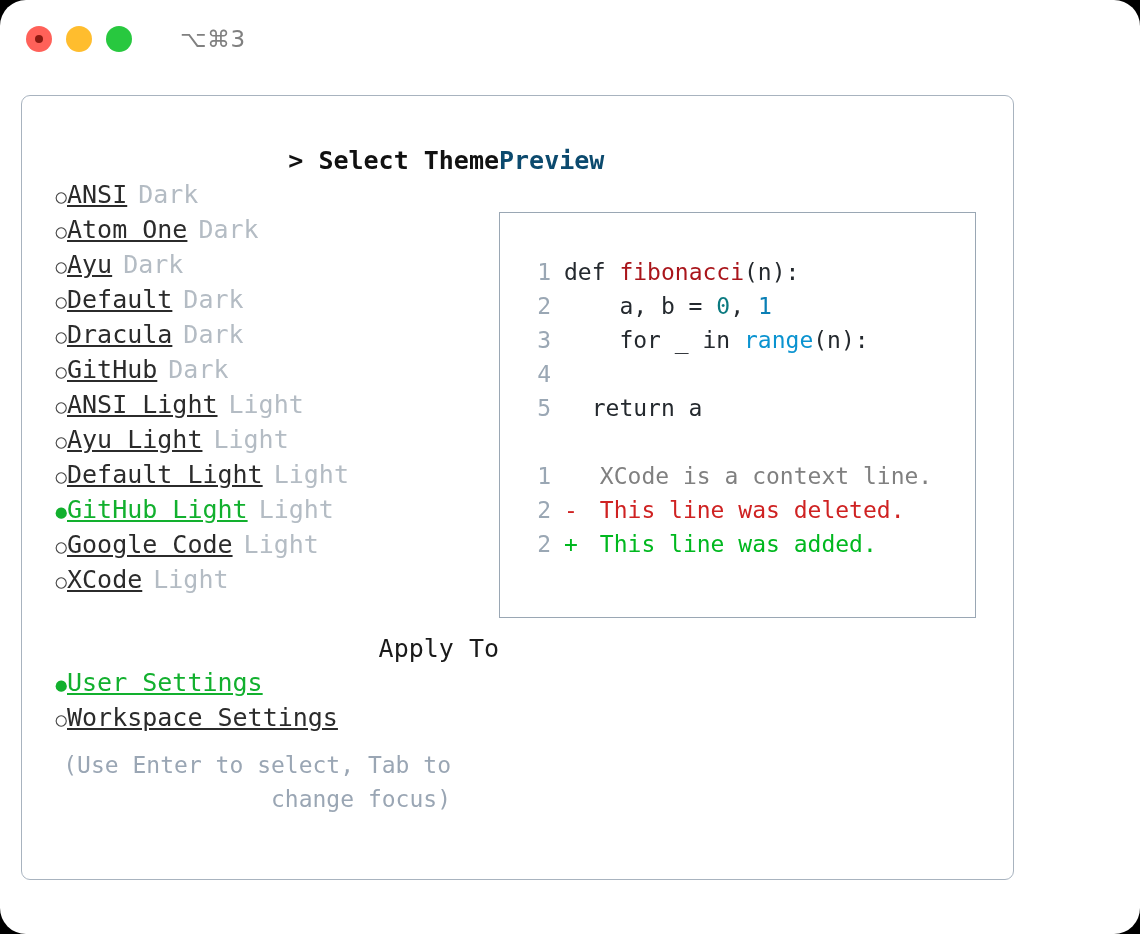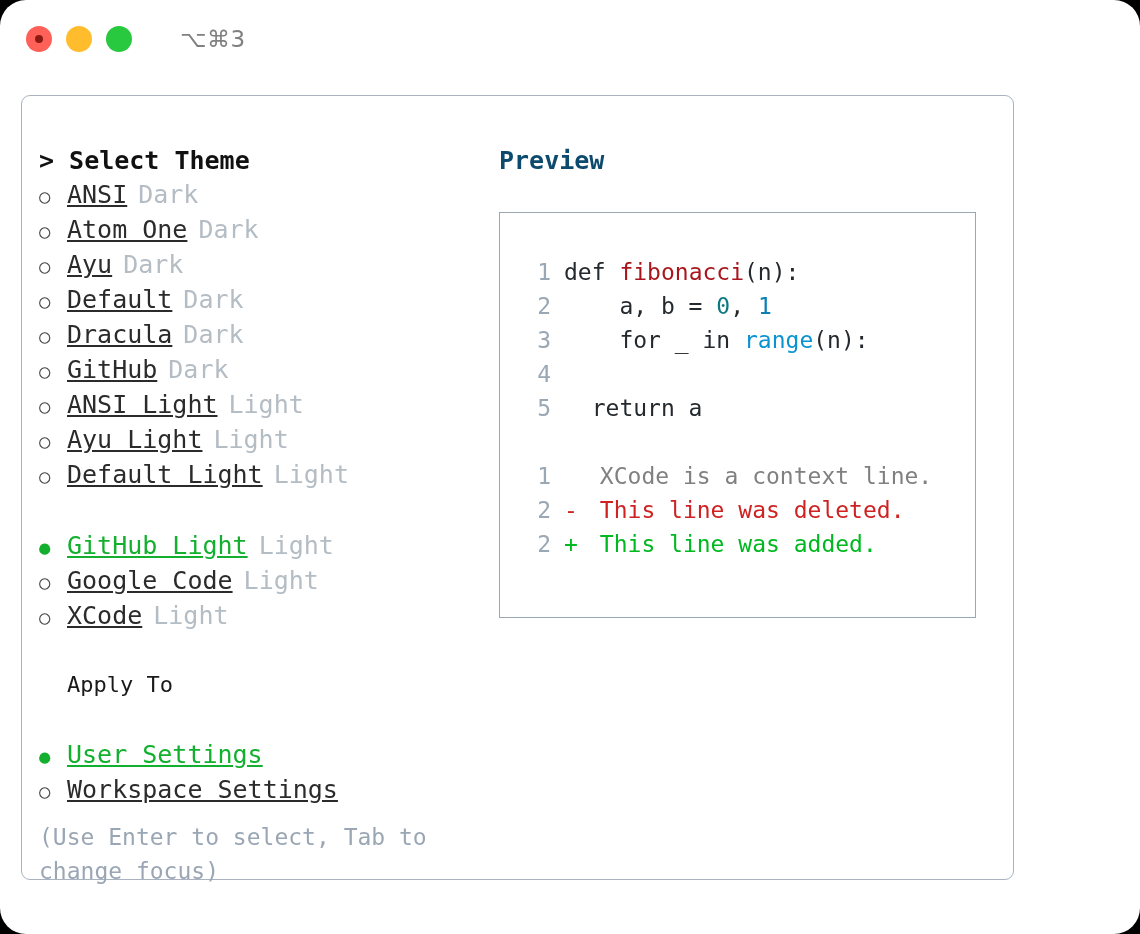--- a/index.html
+++ b/index.html
@@ -72,33 +72,33 @@
     border: 1.5px solid #a8b3bf;
     border-radius: 9px;
     box-sizing: border-box;
     background: #ffffff;
   }
 
   .columns {
     display: flex;
     padding: 48px 0 0 17px;
   }
-  .col-left  { width: 460px; flex: none; }
+  .col-left  { width: 460px; flex: none; text-align: right; }
   .col-right { flex: 1; }
 
   
   .section-header {
     font-size: 25px;
     line-height: 34px;
     color: #111111;
     font-weight: bold;
     white-space: pre;
   }
   .section-header-plain {
-    font-size: 22px;
+    font-size: 25px;
     line-height: 34px;
     color: #1a1a1a;
     white-space: pre;
     padding-left: 28px;
   }
 
   .opt-row {
     display: flex;
     align-items: baseline;
     font-size: 25px;
@@ -106,21 +106,21 @@
     white-space: pre;
   }
   .marker {
     width: 28px;
     flex: none;
     font-size: 19px;
     color: #4a4a4a;
   }
   .marker.selected { color: #12b02e; }
   .opt-label { color: #2b2b2b; text-decoration: underline; }
-  .opt-row.selected .opt-label { color: #12b02e; margin-top: 36px; }
+  .opt-row.selected .opt-label { color: #12b02e; }
   .opt-tag {
     color: #b4bcc4;
     padding-left: 11px;
   }
 
   .spacer-row { height: 34px; }
 
   .hint {
     font-size: 23px;
     line-height: 34px;

